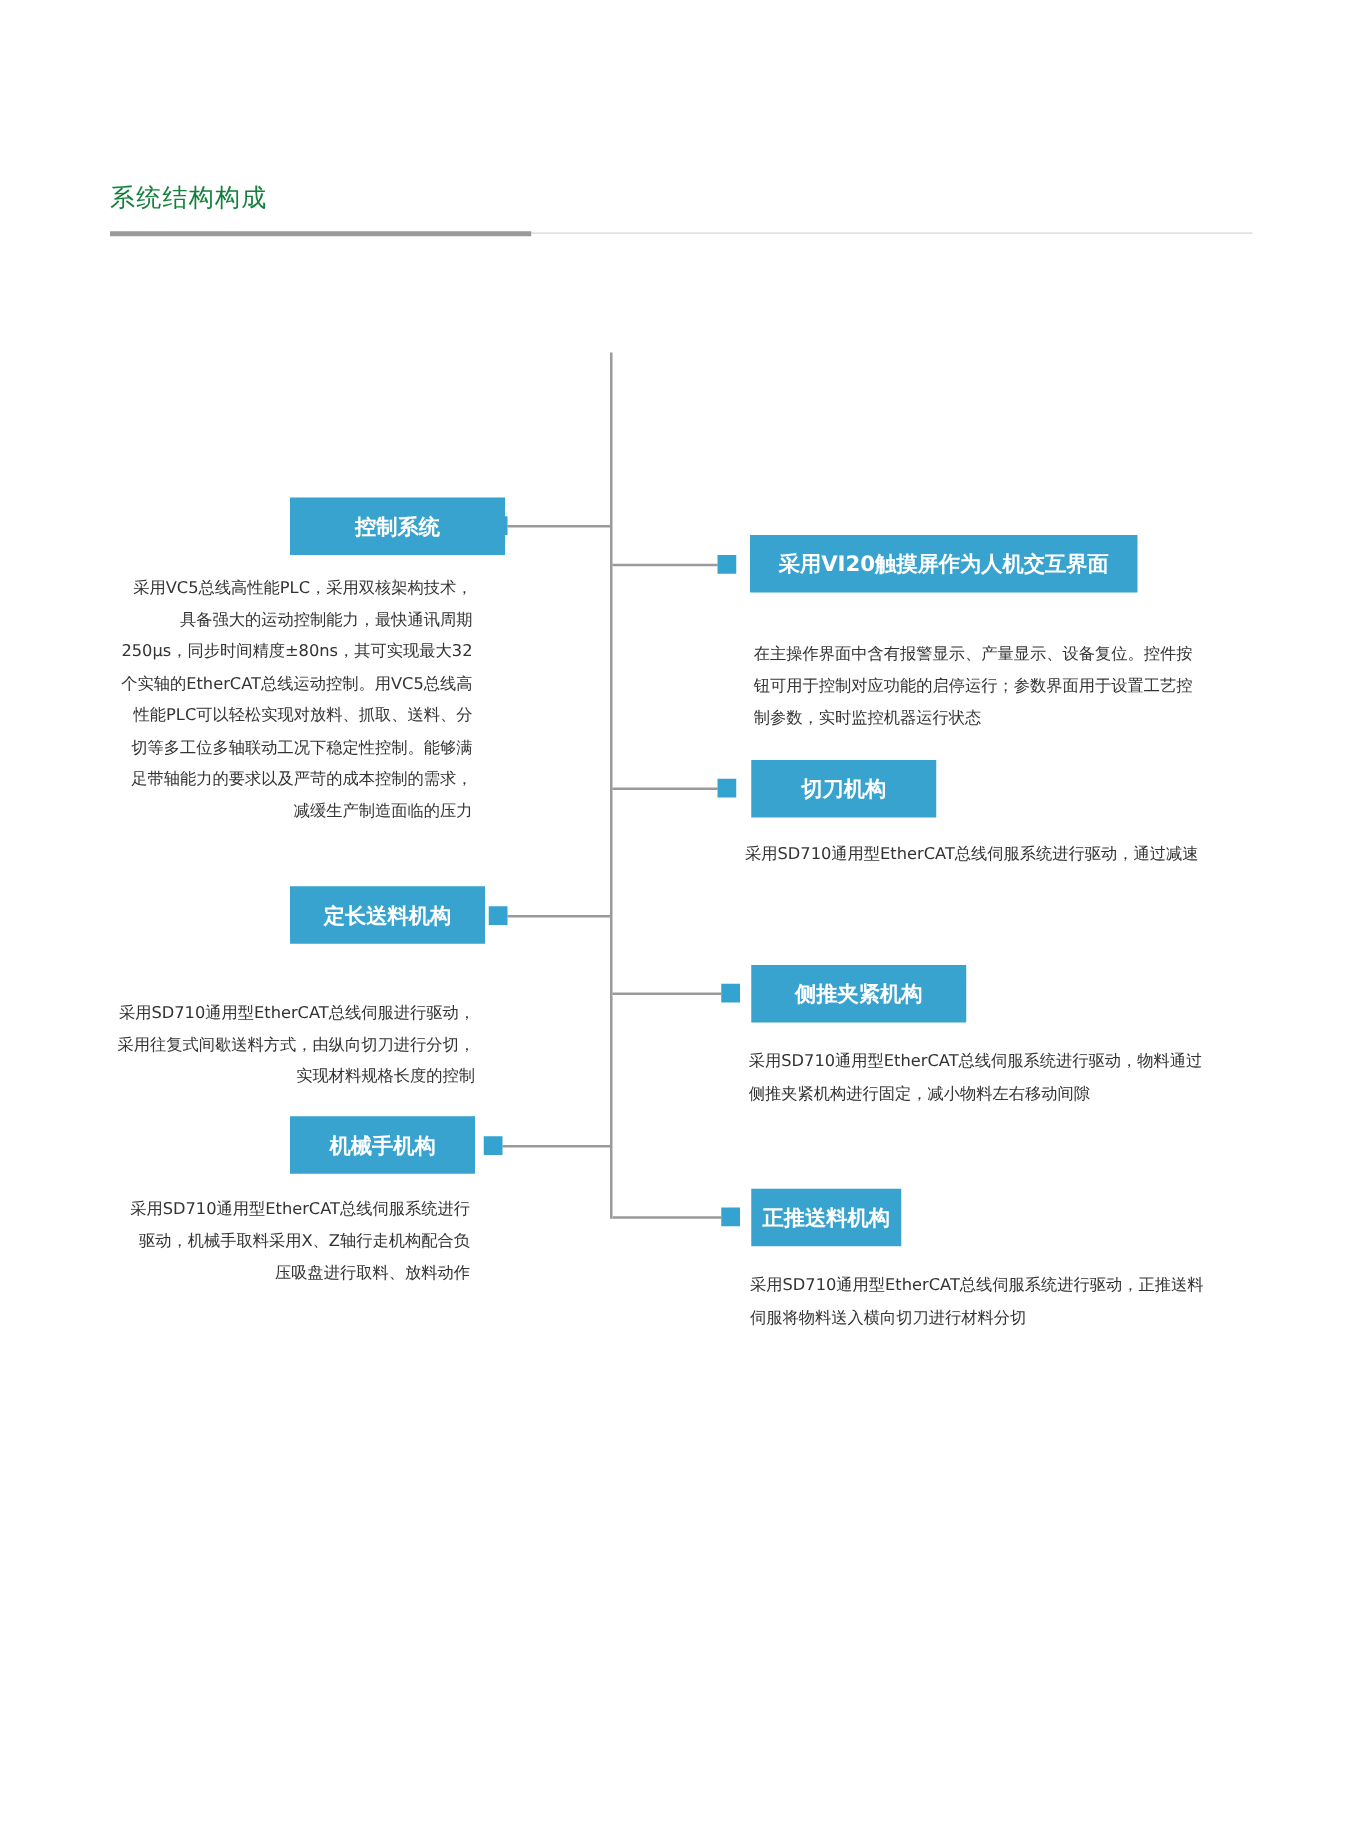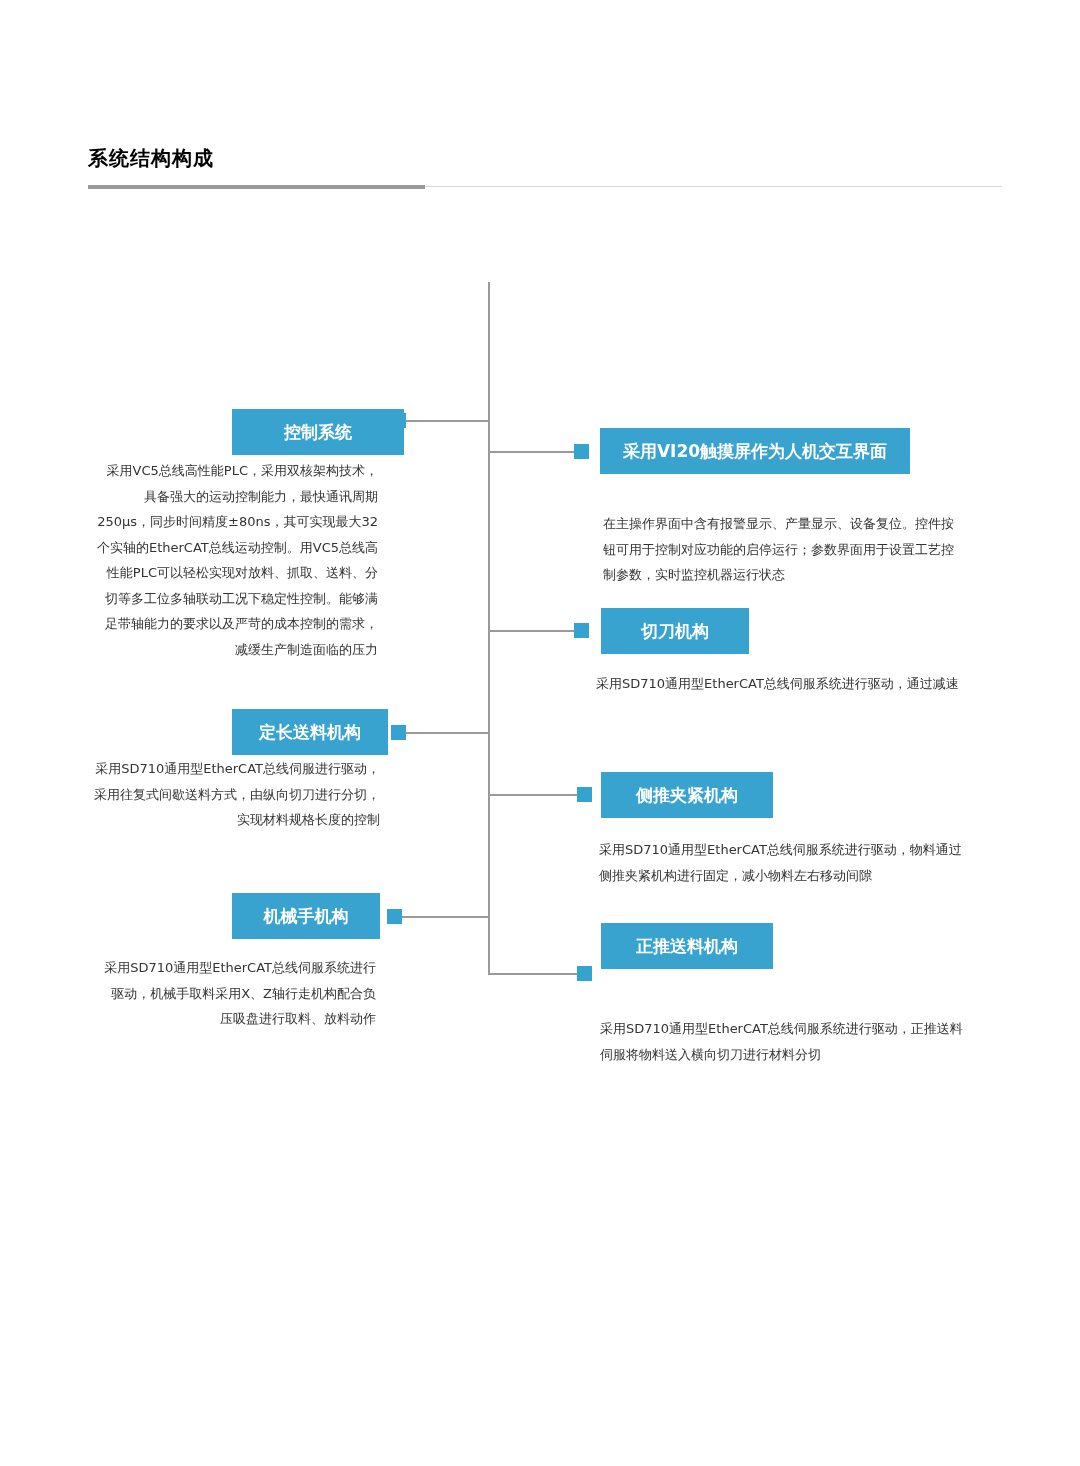--- a/index.html
+++ b/index.html
@@ -1,19 +1,19 @@
 <!DOCTYPE html>
 <html><head>
 <meta charset="utf-8">
 <style>
   html, body { margin: 0; padding: 0; background: #ffffff; }
   body { width: 1080px; height: 1466px; position: relative; overflow: hidden;
          font-family: "DejaVu Sans", "Liberation Sans", sans-serif; color: #333333; }
-  .title { position: absolute; left: 88px; top: 145px; font-size: 20px; font-weight: bold;
-           color: #000000; letter-spacing: 1px; text-align: right; }
+  .title { position: absolute; left: 88px; top: 145px; font-size: 20px; font-weight: normal;
+           color: #15803d; letter-spacing: 1px; text-align: right; }
   .rule-thin { position: absolute; left: 88px; top: 186px; width: 914px; height: 1px; background: #d6d6d6; }
   .rule-thick { position: absolute; left: 88px; top: 185px; width: 337px; height: 4px; background: #9a9a9a; }
   .vline { position: absolute; left: 488px; top: 282px; width: 2px; height: 693px; background: #9a9a9a; }
   .hline { position: absolute; height: 2px; background: #9a9a9a; }
   .node { position: absolute; width: 15px; height: 15px; background: #35a3cf; }
   .box { position: absolute; background: #38a3cf; color: #ffffff; font-weight: bold; font-size: 17px;
          display: flex; align-items: center; justify-content: center; height: 46px; box-sizing: border-box; }
   .desc { position: absolute; font-size: 13px; line-height: 25.5px; color: #333333; }
   .desc .ln { display: block; white-space: nowrap; }
   .left .ln { text-align: right; }
@@ -23,38 +23,38 @@
 
 <div class="title">系统结构构成</div>
 <div class="rule-thin"></div>
 <div class="rule-thick"></div>
 
 <div class="vline"></div>
 
 <div>
   <div class="hline" style="left:406px; top:420px; width:83px;"></div>
   <div class="node" style="left:391px; top:413px;"></div>
-  <div class="box" style="left:232px; top:409px; width:172px;">控制系统</div>
+  <div class="box" style="left:232px; top:398px; width:172px;">控制系统</div>
   <div class="desc left" style="right:702px; top:458px;">
     <span class="ln">采用VC5总线高性能PLC，采用双核架构技术，</span>
     <span class="ln">具备强大的运动控制能力，最快通讯周期</span>
     <span class="ln">250μs，同步时间精度±80ns，其可实现最大32</span>
     <span class="ln">个实轴的EtherCAT总线运动控制。用VC5总线高</span>
     <span class="ln">性能PLC可以轻松实现对放料、抓取、送料、分</span>
     <span class="ln">切等多工位多轴联动工况下稳定性控制。能够满</span>
     <span class="ln">足带轴能力的要求以及严苛的成本控制的需求，</span>
     <span class="ln">减缓生产制造面临的压力</span>
   </div>
 </div>
 
 <div>
   <div class="hline" style="left:406px; top:732px; width:83px;"></div>
   <div class="node" style="left:391px; top:725px;"></div>
   <div class="box" style="left:232px; top:709px; width:156px;">定长送料机构</div>
-  <div class="desc left" style="right:700px; top:756px;">
+  <div class="desc left" style="right:700px; top:798px;">
     <span class="ln">采用SD710通用型EtherCAT总线伺服进行驱动，</span>
     <span class="ln">采用往复式间歇送料方式，由纵向切刀进行分切，</span>
     <span class="ln">实现材料规格长度的控制</span>
   </div>
 </div>
 
 <div>
   <div class="hline" style="left:402px; top:916px; width:87px;"></div>
   <div class="node" style="left:387px; top:909px;"></div>
   <div class="box" style="left:232px; top:893px; width:148px;">机械手机构</div>
@@ -91,18 +91,18 @@
   <div class="box" style="left:601px; top:772px; width:172px;">侧推夹紧机构</div>
   <div class="desc" style="left:599px; top:837px;">
     <span class="ln">采用SD710通用型EtherCAT总线伺服系统进行驱动，物料通过</span>
     <span class="ln">侧推夹紧机构进行固定，减小物料左右移动间隙</span>
   </div>
 </div>
 
 <div>
   <div class="hline" style="left:490px; top:973px; width:87px;"></div>
   <div class="node" style="left:577px; top:966px;"></div>
-  <div class="box" style="left:601px; top:923px; width:172px;">正推送料机构</div>
+  <div class="box" style="left:601px; top:951px; width:120px;">正推送料机构</div>
   <div class="desc" style="left:600px; top:1016px;">
     <span class="ln">采用SD710通用型EtherCAT总线伺服系统进行驱动，正推送料</span>
     <span class="ln">伺服将物料送入横向切刀进行材料分切</span>
   </div>
 </div>
 
 </body></html>

